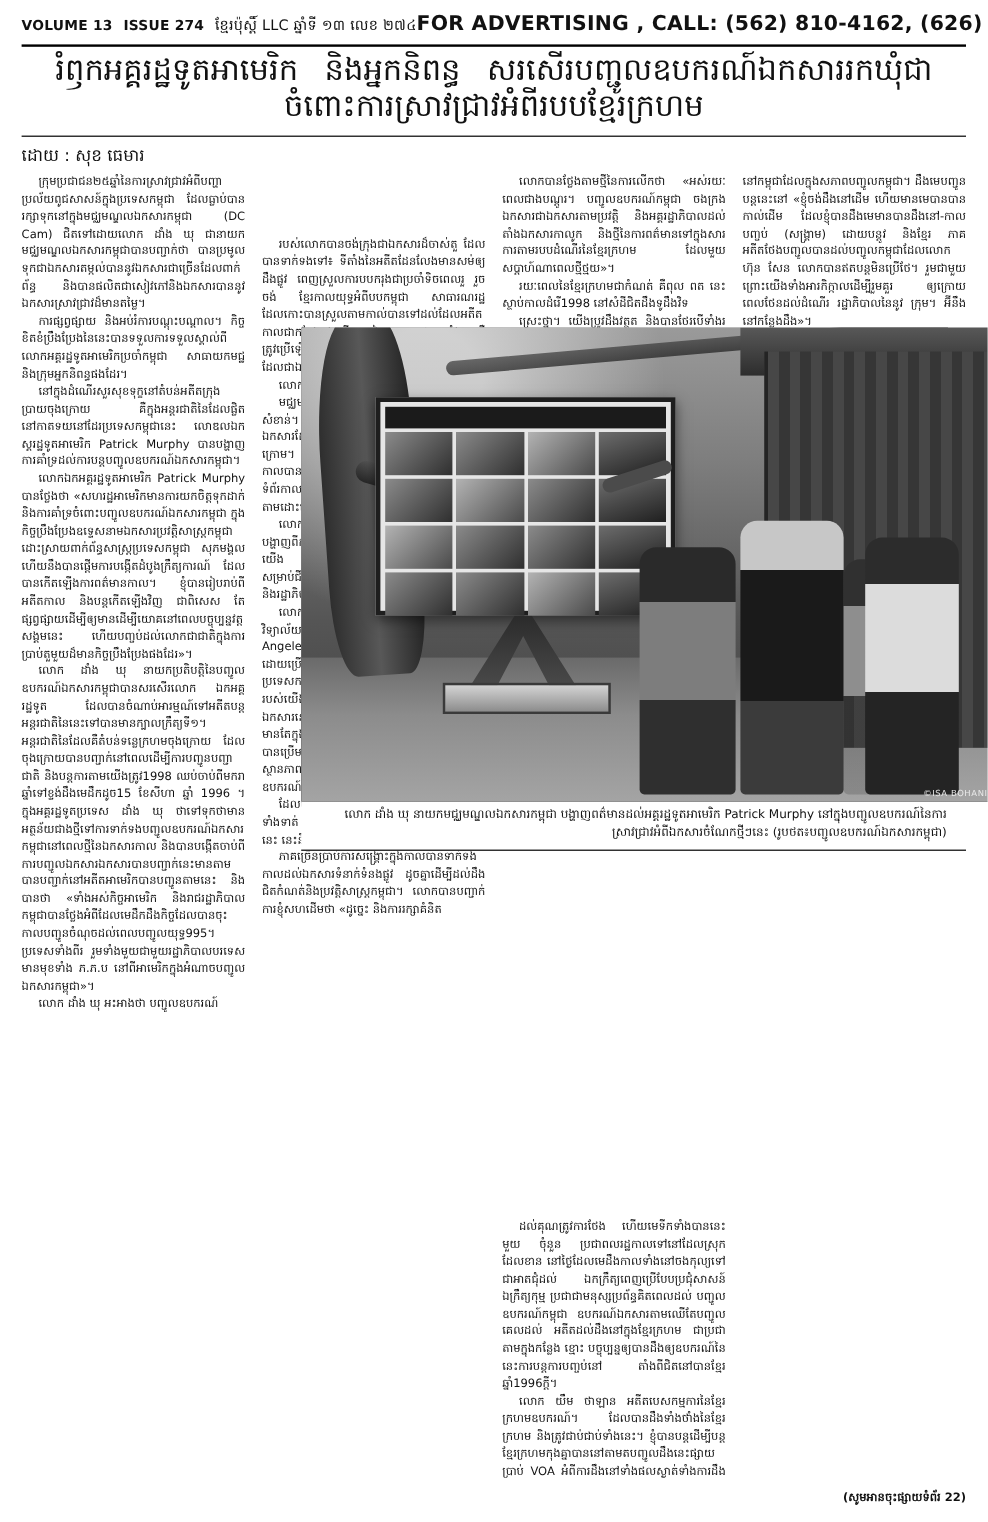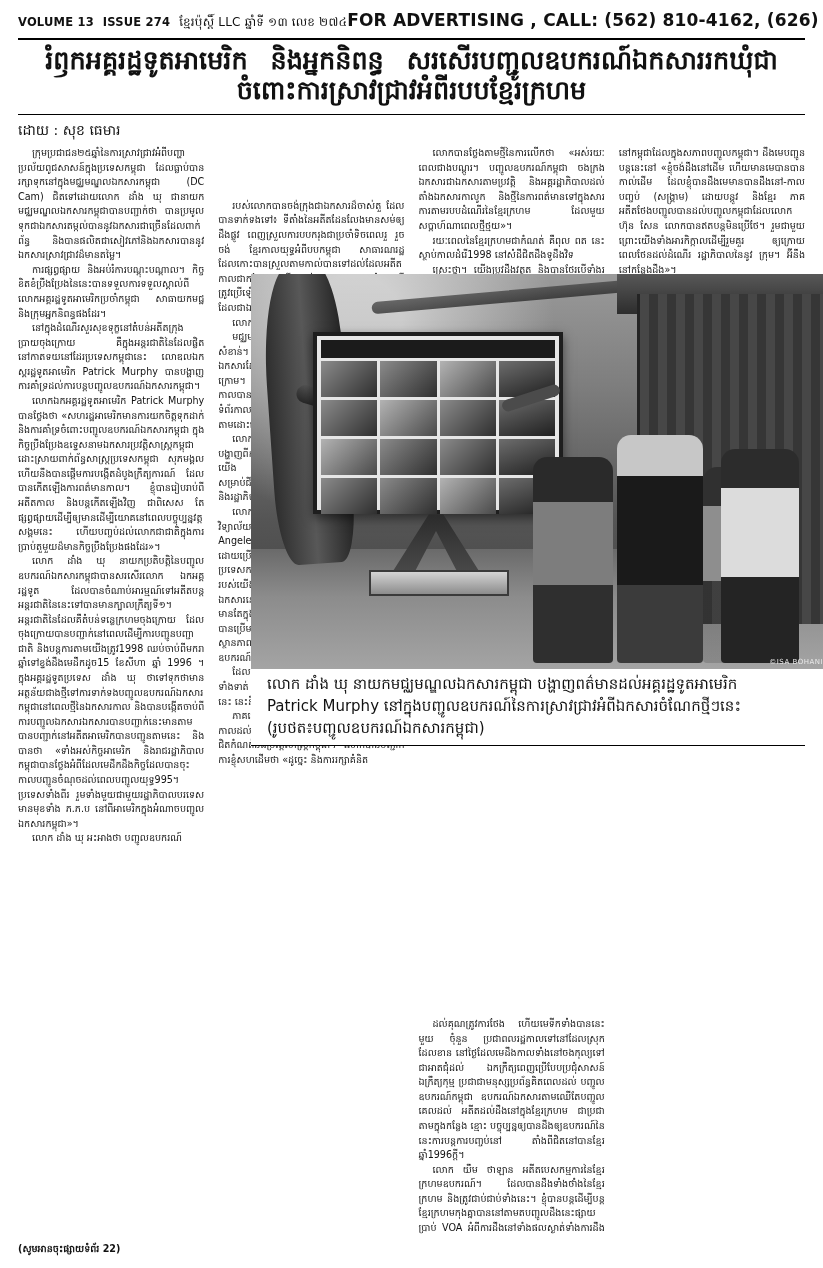--- a/index.html
+++ b/index.html
@@ -50,21 +50,21 @@
   }
   .masthead .right { white-space: nowrap; margin-left: 24px; }
   .rule-top {
     border-top: 2.2px solid #000;
     margin: 2px 0 6px 0;
   }
 
   
   .headline {
     text-align: center;
-    font-weight: bold;
+    font-weight: normal;
     line-height: 1.16;
     padding: 0 4px 4px 4px;
   }
   .headline .l1 {
     font-size: 25.5px;
     letter-spacing: 0px;
     word-spacing: 14px;
   }
   .headline .l2 {
     font-size: 25.5px;
@@ -223,37 +223,38 @@
   }
   .photo .credit {
     position: absolute;
     right: 4px; bottom: 3px;
     font-size: 7px;
     color: #e9e9e4;
     letter-spacing: .5px;
     font-family: "DejaVu Sans", sans-serif;
   }
   .caption {
-    font-size: 15px;
+    font-size: 10px;
     line-height: 1.45;
-    text-align: left;
+    text-align: right;
     padding: 5px 16px 0 16px;
   }
   .cap-rule {
     border-top: 1px solid #000;
     margin: 6px 0 0 0;
   }
 
   
   .photo-spacer {
     width: 100%;
     height: 0;
   }
 
   .end-note {
+    text-align: right;
     font-size: 9.6px;
     font-weight: bold;
     padding-top: 2px;
   }
 </style>
 </head>
 <body>
 
 <div class="page">
 

